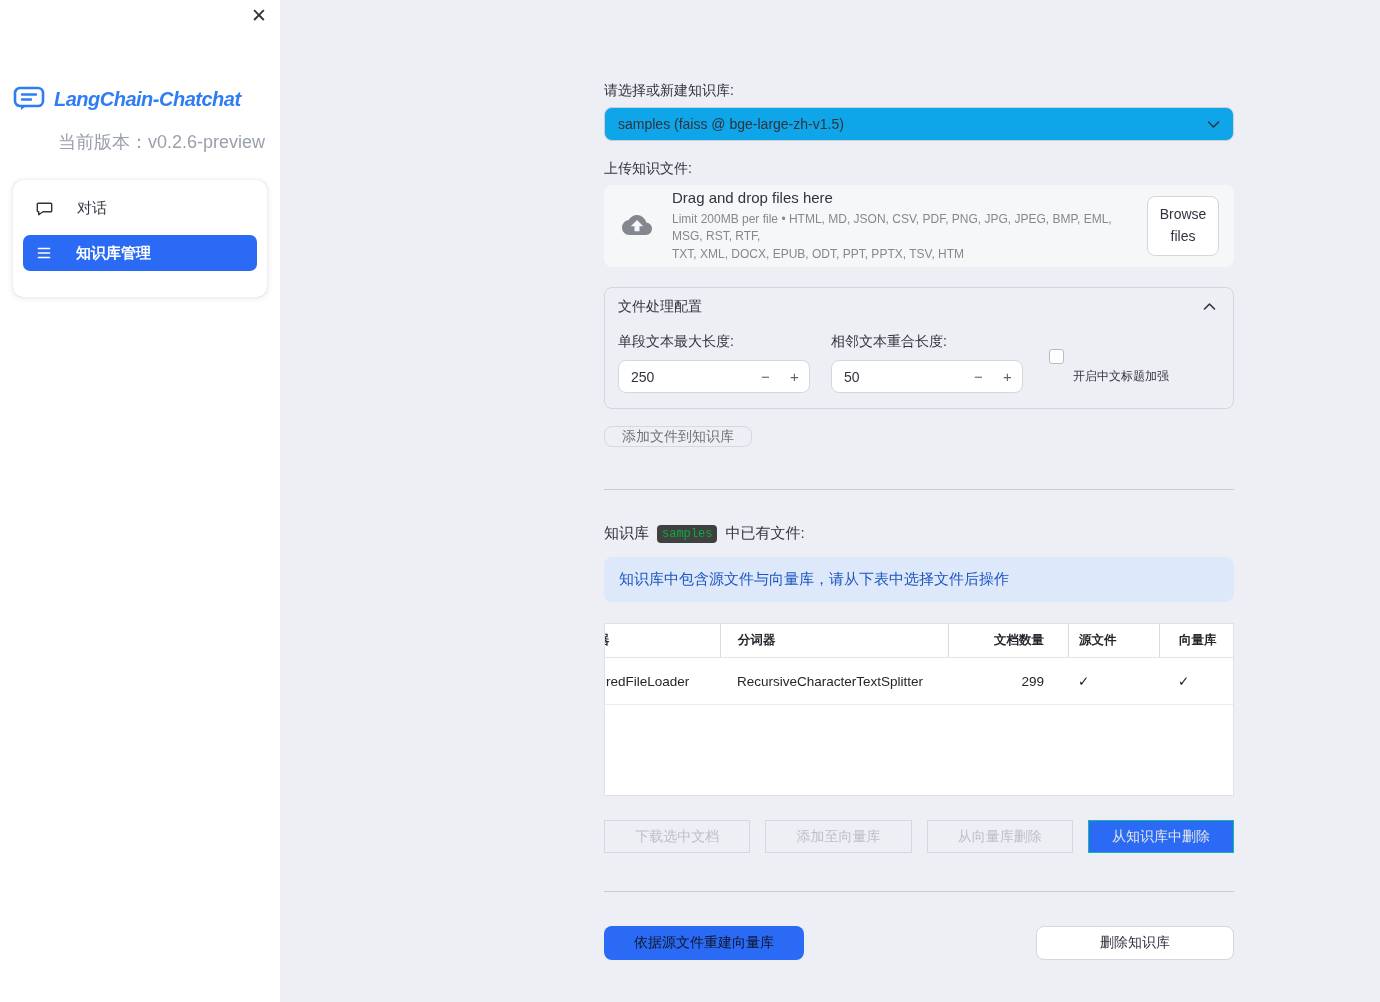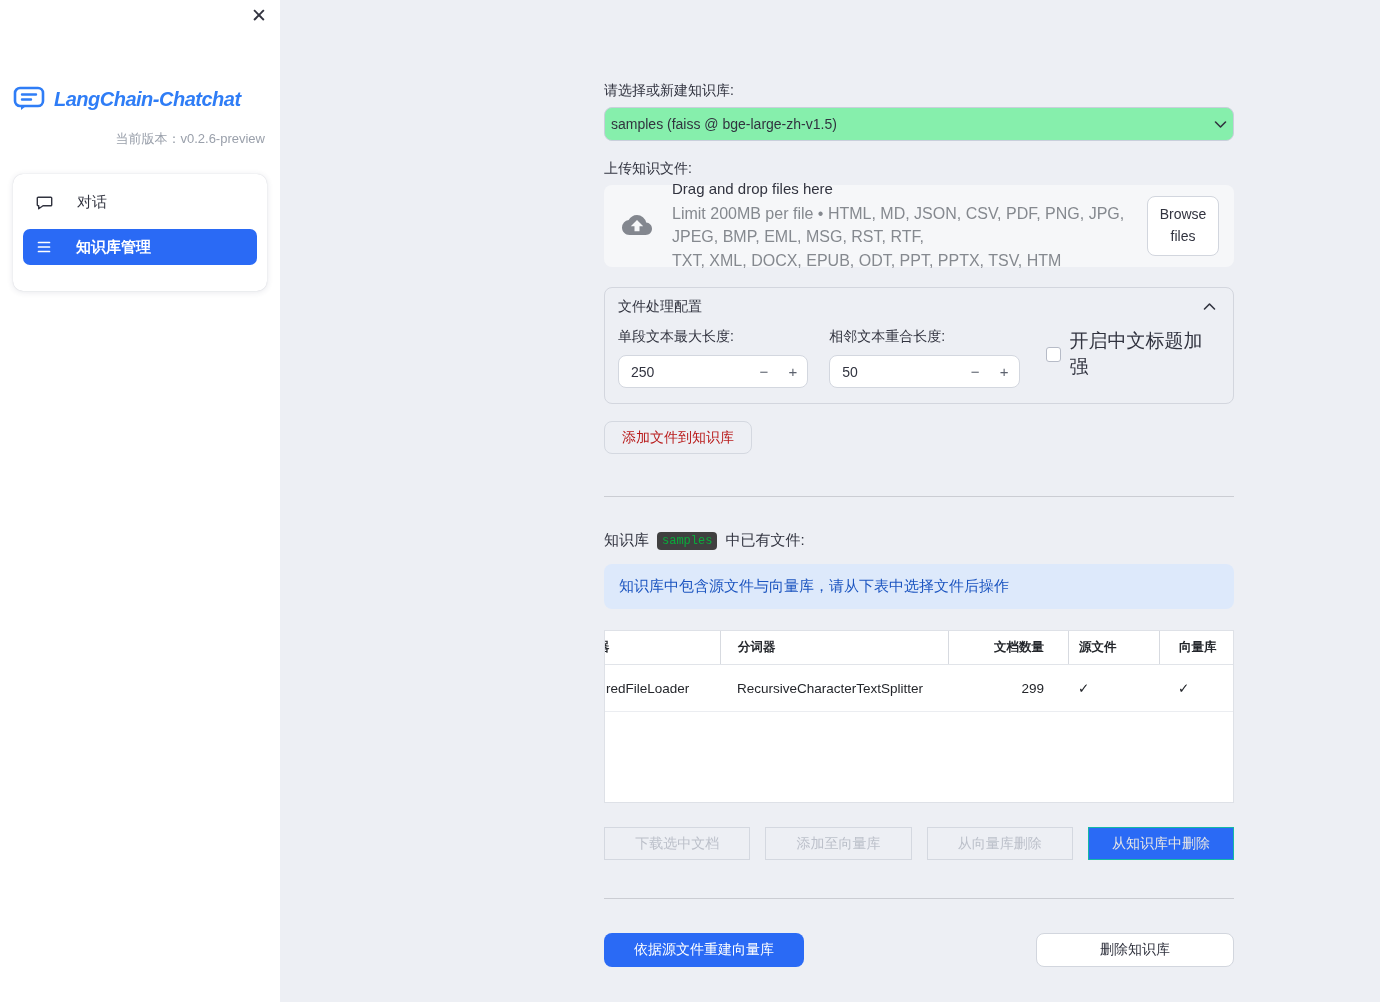--- a/index.html
+++ b/index.html
@@ -9,63 +9,63 @@
     background:#edeff4; color:#31333f;
     font-family:"Liberation Sans","DejaVu Sans",sans-serif;
     font-size:14px;
   }
 
   
   .sidebar { position:absolute; left:0; top:0; width:280px; height:100%; background:#ffffff; }
   .close-btn { position:absolute; top:6px; right:13px; font-size:19px; line-height:1; color:#31333f; cursor:pointer; }
   .logo { display:flex; align-items:center; gap:9px; margin:86px 0 0 13px; }
   .logo-text { font-size:20px; font-weight:700; font-style:italic; color:#2f7df6; letter-spacing:-0.5px; white-space:nowrap; }
-  .version { text-align:right; padding-right:15px; margin-top:18px; font-size:13px; color:#9aa0ab; }
+  .version { text-align:right; padding-right:15px; margin-top:18px; font-size:18px; color:#9aa0ab; }
   .menu-card { margin:26px 13px 0; background:#fff; border-radius:10px; padding:10px 10px 26px;
     box-shadow:0 1px 6px rgba(40,50,80,.12), 0 0 1px rgba(40,50,80,.22); }
   .menu-item { display:flex; align-items:center; gap:24px; height:36px; padding:0 13px; border-radius:7px;
     font-size:15px; cursor:pointer; margin-bottom:9px; }
   .menu-item:last-child { margin-bottom:0; }
   .menu-item.active { background:#2a6af5; color:#ffffff; font-weight:700; }
   .menu-icon { display:flex; align-items:center; }
 
   
   .content { position:absolute; left:604px; top:0; width:630px; }
   .field-label { font-size:14px; margin-bottom:7px; }
   .first { margin-top:82px; }
 
-  .selectbox { height:34px; background:#86efac; border:1px solid #c9cfdb; border-radius:8px;
-    display:flex; align-items:center; padding:0 6px; font-size:14px; cursor:pointer; }
+  .selectbox { height:34px; background:#0ea5e9; border:1px solid #c9cfdb; border-radius:8px;
+    display:flex; align-items:center; padding:0 13px; font-size:14px; cursor:pointer; }
   .selectbox .chev { margin-left:auto; display:flex; }
 
   .upload-label { margin-top:19px; }
   .uploader { background:#f6f7f9; border-radius:8px; height:82px; padding:13px 15px;
     display:flex; align-items:center; gap:17px; }
   .up-texts { }
   .up-title { font-size:15px; color:#31333f; margin-bottom:5px; }
-  .up-limit { font-size:16px; color:#85898f; line-height:1.45; max-width:475px; }
+  .up-limit { font-size:12px; color:#85898f; line-height:1.45; max-width:475px; }
   .browse-btn { margin-left:auto; width:74px; min-height:52px; background:#fff; border:1px solid #d2d6de;
     border-radius:8px; font-size:14px; color:#31333f; text-align:center; padding:7px 8px; line-height:1.55; cursor:pointer; }
 
   .expander { margin-top:20px; border:1px solid #d3d6de; border-radius:8px; }
   .exp-header { display:flex; align-items:center; height:37px; padding:0 17px 0 13px; font-size:14px; cursor:pointer; }
   .exp-header .chev-up { margin-left:auto; display:flex; }
   .exp-body { display:flex; align-items:flex-end; gap:21px; padding:3px 13px 15px; }
   .num-group { width:192px; }
   .num-label { font-size:14px; margin-bottom:9px; }
   .num-input { height:33px; background:#fff; border:1px solid #d3d7df; border-radius:8px;
     display:flex; align-items:center; overflow:hidden; }
   .num-val { flex:1; padding-left:12px; font-size:14px; }
   .stepper { width:29px; text-align:center; color:#5c626e; font-size:15px; cursor:pointer; user-select:none; }
   .check-group { display:flex; align-items:center; gap:9px; margin-left:5px; padding-bottom:8px; }
   .checkbox { width:15px; height:15px; border:1.5px solid #b6bbc7; border-radius:3px; background:#fff; cursor:pointer; flex:none; }
-  .check-label { font-size:19px; }
-
-  .add-btn { margin-top:17px; height:33px; padding:0 17px; border:1px solid #d4d8e0; border-radius:8px;
-    background:transparent; color:#b91c1c; font-size:14px; display:inline-flex; align-items:center; cursor:default; }
+  .check-label { font-size:12px;margin-top:40px; }
+
+  .add-btn { margin-top:17px; height:21px; padding:0 17px; border:1px solid #d4d8e0; border-radius:8px;
+    background:transparent; color:#737373; font-size:14px; display:inline-flex; align-items:center; cursor:default; }
 
   .divider { height:1px; background:rgba(49,51,63,.18); }
   .div1 { margin-top:42px; }
   .div2 { margin-top:38px; }
 
   .files-heading { margin-top:34px; font-size:15px; display:flex; align-items:center; gap:8px; }
   .code-chip { font-family:"Liberation Mono","DejaVu Sans Mono",monospace; font-size:12px; color:#09ab3b;
     background:#404040; border-radius:4px; padding:2px 5px; }
 
   .info-box { margin-top:14px; background:#dde9fb; border-radius:8px; padding:13px 15px;
@@ -85,21 +85,21 @@
   .gt-row { display:flex; height:47px; font-size:13.5px; color:#24262b; border-bottom:1px solid #ebedf1; cursor:pointer; }
   .gt-empty { flex:1; background:#fff; }
 
   .btn-row { margin-top:24px; display:flex; gap:15px; }
   .btn { height:33px; flex:1; border-radius:0; font-size:14px; display:flex; align-items:center; justify-content:center; white-space:nowrap; }
   .btn.disabled { background:transparent; border:1px solid #d4d8e0; color:#bcc0ca; cursor:default; }
   .btn.primary { background:#2a6af5; border:1px solid #14b8a6; color:#e5e5e5; cursor:pointer; }
 
   .bottom-row { margin-top:34px; display:flex; justify-content:space-between; }
   .rebuild-btn { width:200px; height:34px; background:#2a6af5; border:none; border-radius:8px;
-    color:#ffffff; font-size:14px; display:flex; align-items:center; justify-content:center; cursor:pointer; }
+    color:#0f172a; font-size:14px; display:flex; align-items:center; justify-content:center; cursor:pointer; }
   .deletekb-btn { width:198px; height:34px; background:#fff; border:1px solid #d2d6de; border-radius:8px;
     color:#31333f; font-size:14px; display:flex; align-items:center; justify-content:center; cursor:pointer; }
 </style>
 </head>
 <body>
 
 <div class="sidebar">
   <div class="close-btn">✕</div>
 
   <div class="logo">

